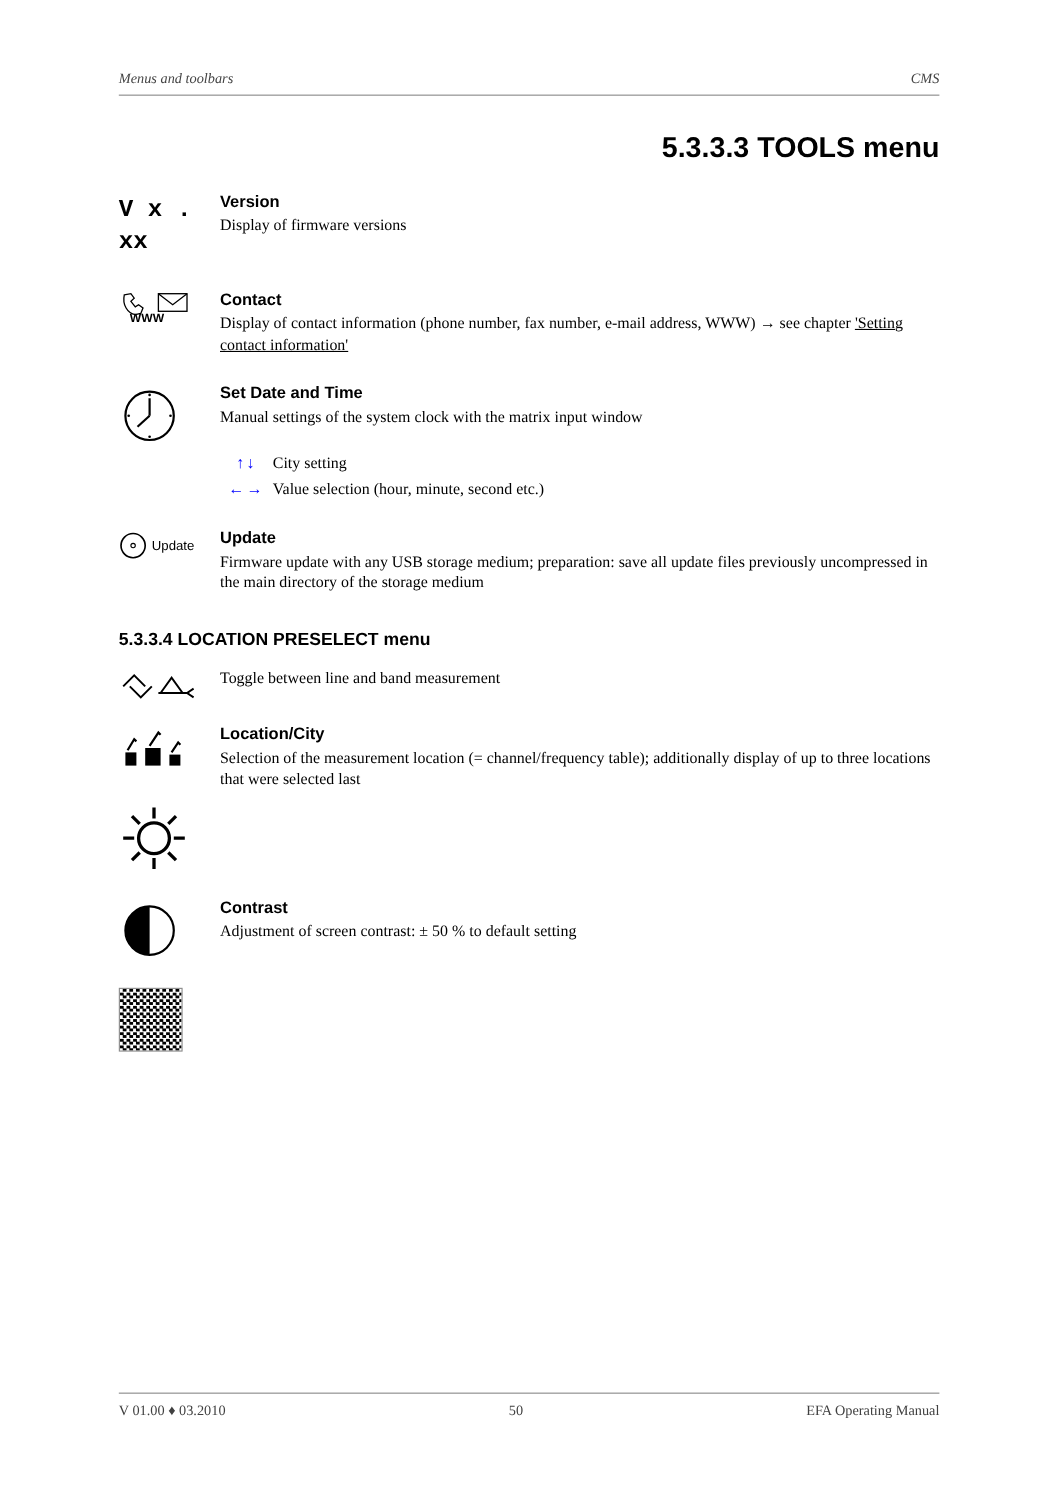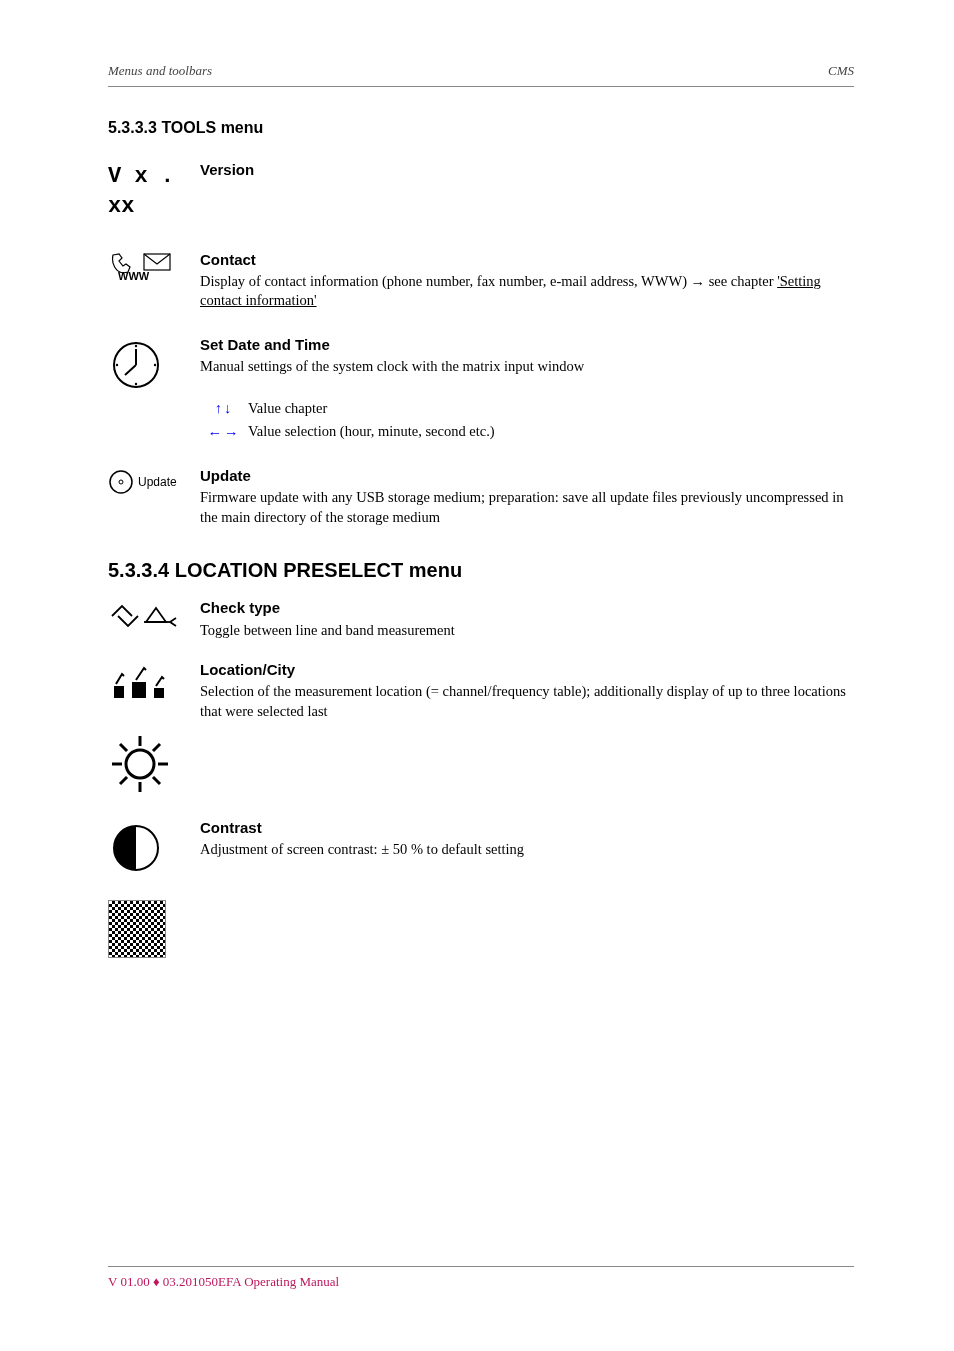--- a/index.html
+++ b/index.html
@@ -26,24 +26,25 @@
     color: #444;
     margin-bottom: 6px;
   }
   .hr {
     border: none;
     border-top: 1px solid #888;
     margin: 0;
   }
   .chapter {
     font-family: Arial, Helvetica, sans-serif;
-    font-size: 16px;
+    font-size: 26px;
     font-weight: bold;
     margin-top: 30px;
     margin-bottom: 22px;
+    text-align: right;
   }
   .entry {
     display: flex;
     align-items: flex-start;
     margin: 8px 0 6px 0;
   }
   .icon-col {
     width: 92px;
     flex: 0 0 92px;
     padding-top: 2px;
@@ -73,40 +74,41 @@
     width: 48px;
     flex: 0 0 48px;
     text-align: center;
     color: #00f;
     font-weight: bold;
     font-family: Arial, Helvetica, sans-serif;
     letter-spacing: 2px;
   }
   .section-head {
     font-family: Arial, Helvetica, sans-serif;
-    font-size: 20px;
+    font-size: 16px;
     font-weight: bold;
     margin-top: 18px;
     margin-bottom: 14px;
   }
   .uline {
     text-decoration: underline;
     text-decoration-thickness: 1px;
   }
   .footer {
     position: absolute;
     left: 108px;
     right: 100px;
     bottom: 60px;
   }
   .footer-line {
     display: flex;
+    justify-content: space-between;
     font-size: 13px;
     margin-top: 6px;
-    color: #be185d;
+    color: #404040;
   }
   
   .ic-ver {
     font-family: Liberation Mono, monospace;
     font-weight: bold;
     font-size: 22px;
   }
   .ic-checker {
     width: 56px; height: 56px;
     background:
@@ -127,20 +129,21 @@
   <hr class="hr">
 
   <div class="chapter">5.3.3.3 TOOLS menu</div>
 
   <div class="entry">
     <div class="icon-col">
       <span class="ic-ver">V x . xx</span>
     </div>
     <div class="body-col">
       <div class="entry-title">Version</div>
+      <div class="entry-text">Display of firmware versions</div>
     </div>
   </div>
 
   <div class="entry" style="margin-top:28px">
     <div class="icon-col">
       <svg width="66" height="30" viewBox="0 0 66 30">
         <g stroke="#000" fill="none" stroke-width="1.2">
           <path d="M5 3 l6 -1 l3 4 l-3 3 l4 5 l3 -2 l4 3 l-2 5 l-5 1 C8 20 3 12 5 3 Z"></path>
           <rect x="36" y="2" width="26" height="16"></rect>
           <path d="M36 2 L49 12 L62 2"></path>
@@ -171,21 +174,21 @@
     </div>
     <div class="body-col">
       <div class="entry-title">Set Date and Time</div>
       <div class="entry-text">Manual settings of the system clock with the matrix input window</div>
     </div>
   </div>
 
   <div class="indent-block">
     <div class="indent-line">
       <span class="arrow-col">↑↓</span>
-      <span>Value chapter</span>
+      <span>City setting</span>
     </div>
     <div class="indent-line">
       <span class="arrow-col">←→</span>
       <span>Value selection (hour, minute, second etc.)</span>
     </div>
   </div>
 
   <div class="entry" style="margin-top:24px">
     <div class="icon-col">
       <svg width="88" height="28" viewBox="0 0 88 28">
@@ -208,21 +211,20 @@
         <g stroke="#000" fill="none" stroke-width="1.8">
           <path d="M4 16 L14 6 L24 16"></path>
           <path d="M10 16 L20 26 L30 16"></path>
           <path d="M38 22 L48 8 L58 22 Z"></path>
           <line x1="36" y1="22" x2="64" y2="22"></line>
           <path d="M62 22 l6 -4 M62 22 l6 4"></path>
         </g>
       </svg>
     </div>
     <div class="body-col">
-      <div class="entry-title">Check type</div>
       <div class="entry-text">Toggle between line and band measurement</div>
     </div>
   </div>
 
   <div class="entry" style="margin-top:20px">
     <div class="icon-col">
       <svg width="70" height="38" viewBox="0 0 70 38">
         <g fill="#000">
           <rect x="6" y="24" width="10" height="12"></rect>
           <rect x="24" y="20" width="14" height="16"></rect>

